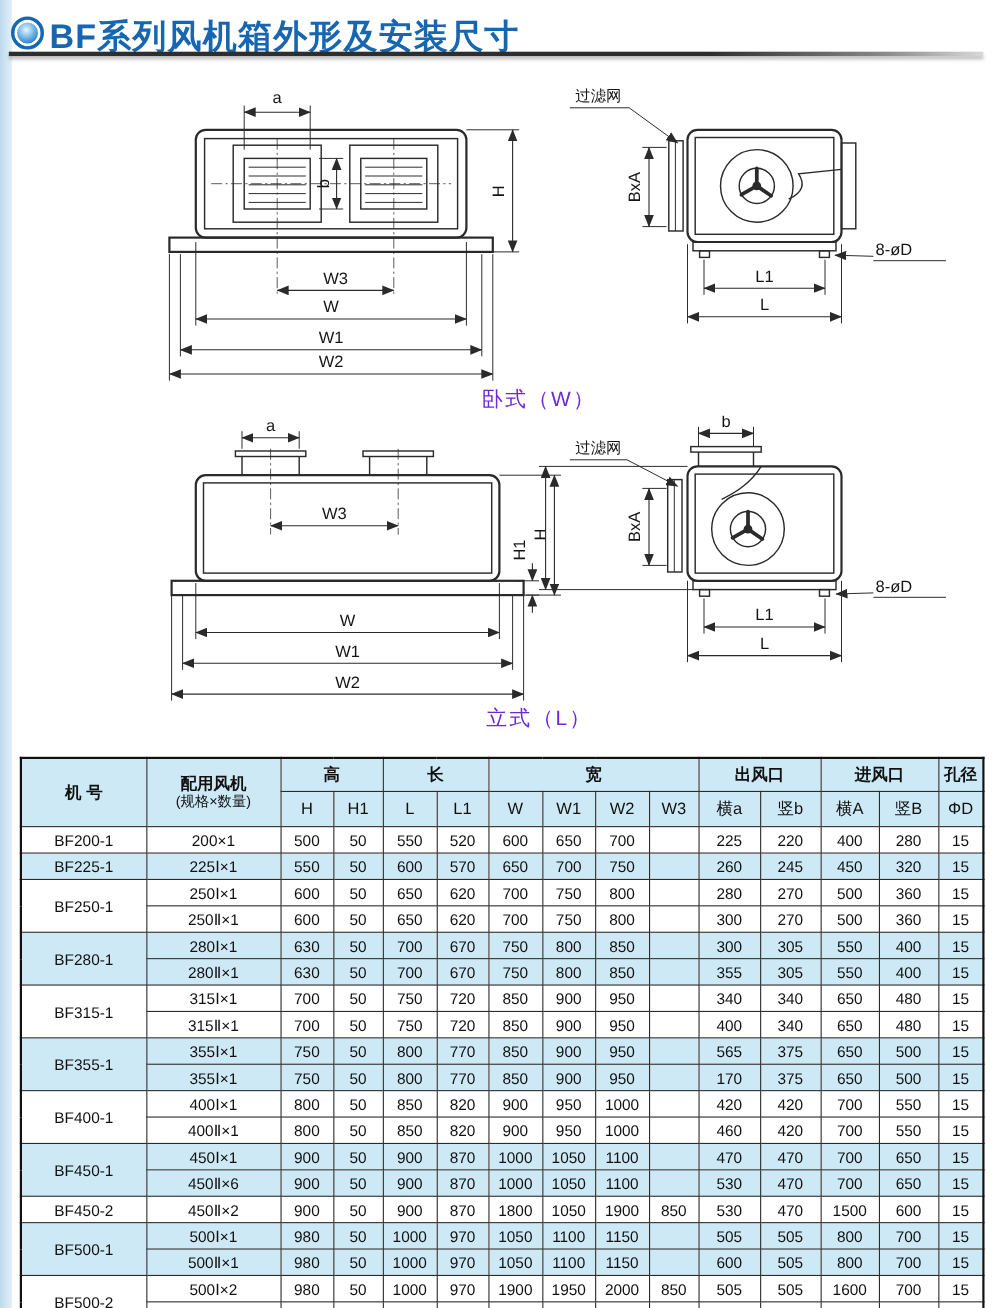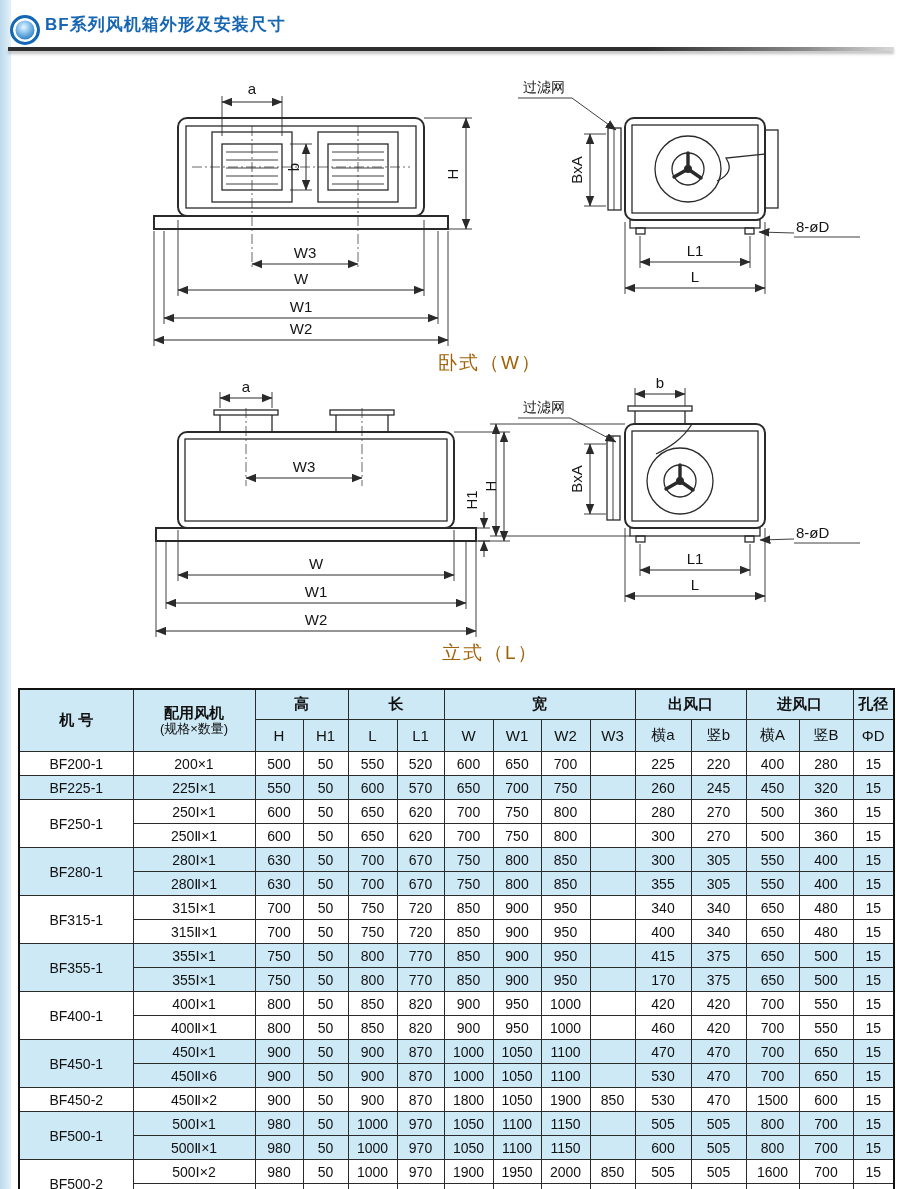--- a/index.html
+++ b/index.html
@@ -5,27 +5,27 @@
   html,body{margin:0;padding:0;background:#ffffff;}
   #page{position:relative;width:910px;height:1189px;background:#ffffff;overflow:hidden;
         font-family:"Liberation Sans","DejaVu Sans",sans-serif;color:#111;}
   
   .edge-strip{position:absolute;left:0;top:0;width:11px;height:1189px;
         background:linear-gradient(to right,#bcd9ec,#e4f1f9);}
   
   .title-icon{position:absolute;left:10px;top:15px;width:24px;height:24px;border-radius:50%;
         border:3px solid #1468b3;box-shadow:inset 0 0 0 2.5px #fff;
         background:radial-gradient(circle at 45% 38%,#eaf6ff 0%,#8fc6ee 28%,#1f78c0 68%,#1563ab 100%);}
-  .page-title{position:absolute;left:45px;top:13px;font-size:17px;font-weight:bold;color:#1766b2;letter-spacing:1px;}
+  .page-title{position:absolute;left:45px;top:13px;font-size:31px;font-weight:bold;color:#1766b2;letter-spacing:1px;}
   .title-rule{position:absolute;left:8px;top:47px;width:886px;height:4px;
         background:linear-gradient(to right,#2e2e2e 0%,#2e2e2e 72%,#8a8a8a 90%,#d8d8d8 100%);
         box-shadow:0 3px 3px rgba(120,120,120,.45);}
   
   .dia{position:absolute;}
-  .caption{position:absolute;font-size:19px;color:#a16207;letter-spacing:2px;}
+  .caption{position:absolute;font-size:19px;color:#6d28d9;letter-spacing:2px;}
   .o1{fill:none;stroke:#2a2a2a;stroke-width:1.3px;}
   .o2{fill:none;stroke:#2a2a2a;stroke-width:2px;}
   .thin{fill:none;stroke:#2a2a2a;stroke-width:0.9px;}
   .dim{fill:none;stroke:#2a2a2a;stroke-width:1px;}
   .cl{fill:none;stroke:#2a2a2a;stroke-width:0.7px;stroke-dasharray:10 3 2 3;}
   .blade{stroke:#2a2a2a;stroke-width:3.4px;stroke-linecap:round;}
   .dtxt{font-family:"Liberation Sans","DejaVu Sans",sans-serif;font-size:15px;fill:#151515;}
   .dtxt-s{font-family:"Liberation Sans","DejaVu Sans",sans-serif;font-size:14px;fill:#151515;}
   
   #spec-table{position:absolute;left:18px;top:688px;width:875px;border-collapse:collapse;table-layout:fixed;}
@@ -459,21 +459,21 @@
           <td rowspan="2">BF355-1</td>
           <td>355Ⅰ×1</td>
           <td>750</td>
           <td>50</td>
           <td>800</td>
           <td>770</td>
           <td>850</td>
           <td>900</td>
           <td>950</td>
           <td></td>
-          <td>415</td>
+          <td>565</td>
           <td>375</td>
           <td>650</td>
           <td>500</td>
           <td>15</td>
         </tr>
         <tr class="shade">
           <td>355Ⅰ×1</td>
           <td>750</td>
           <td>50</td>
           <td>800</td>

